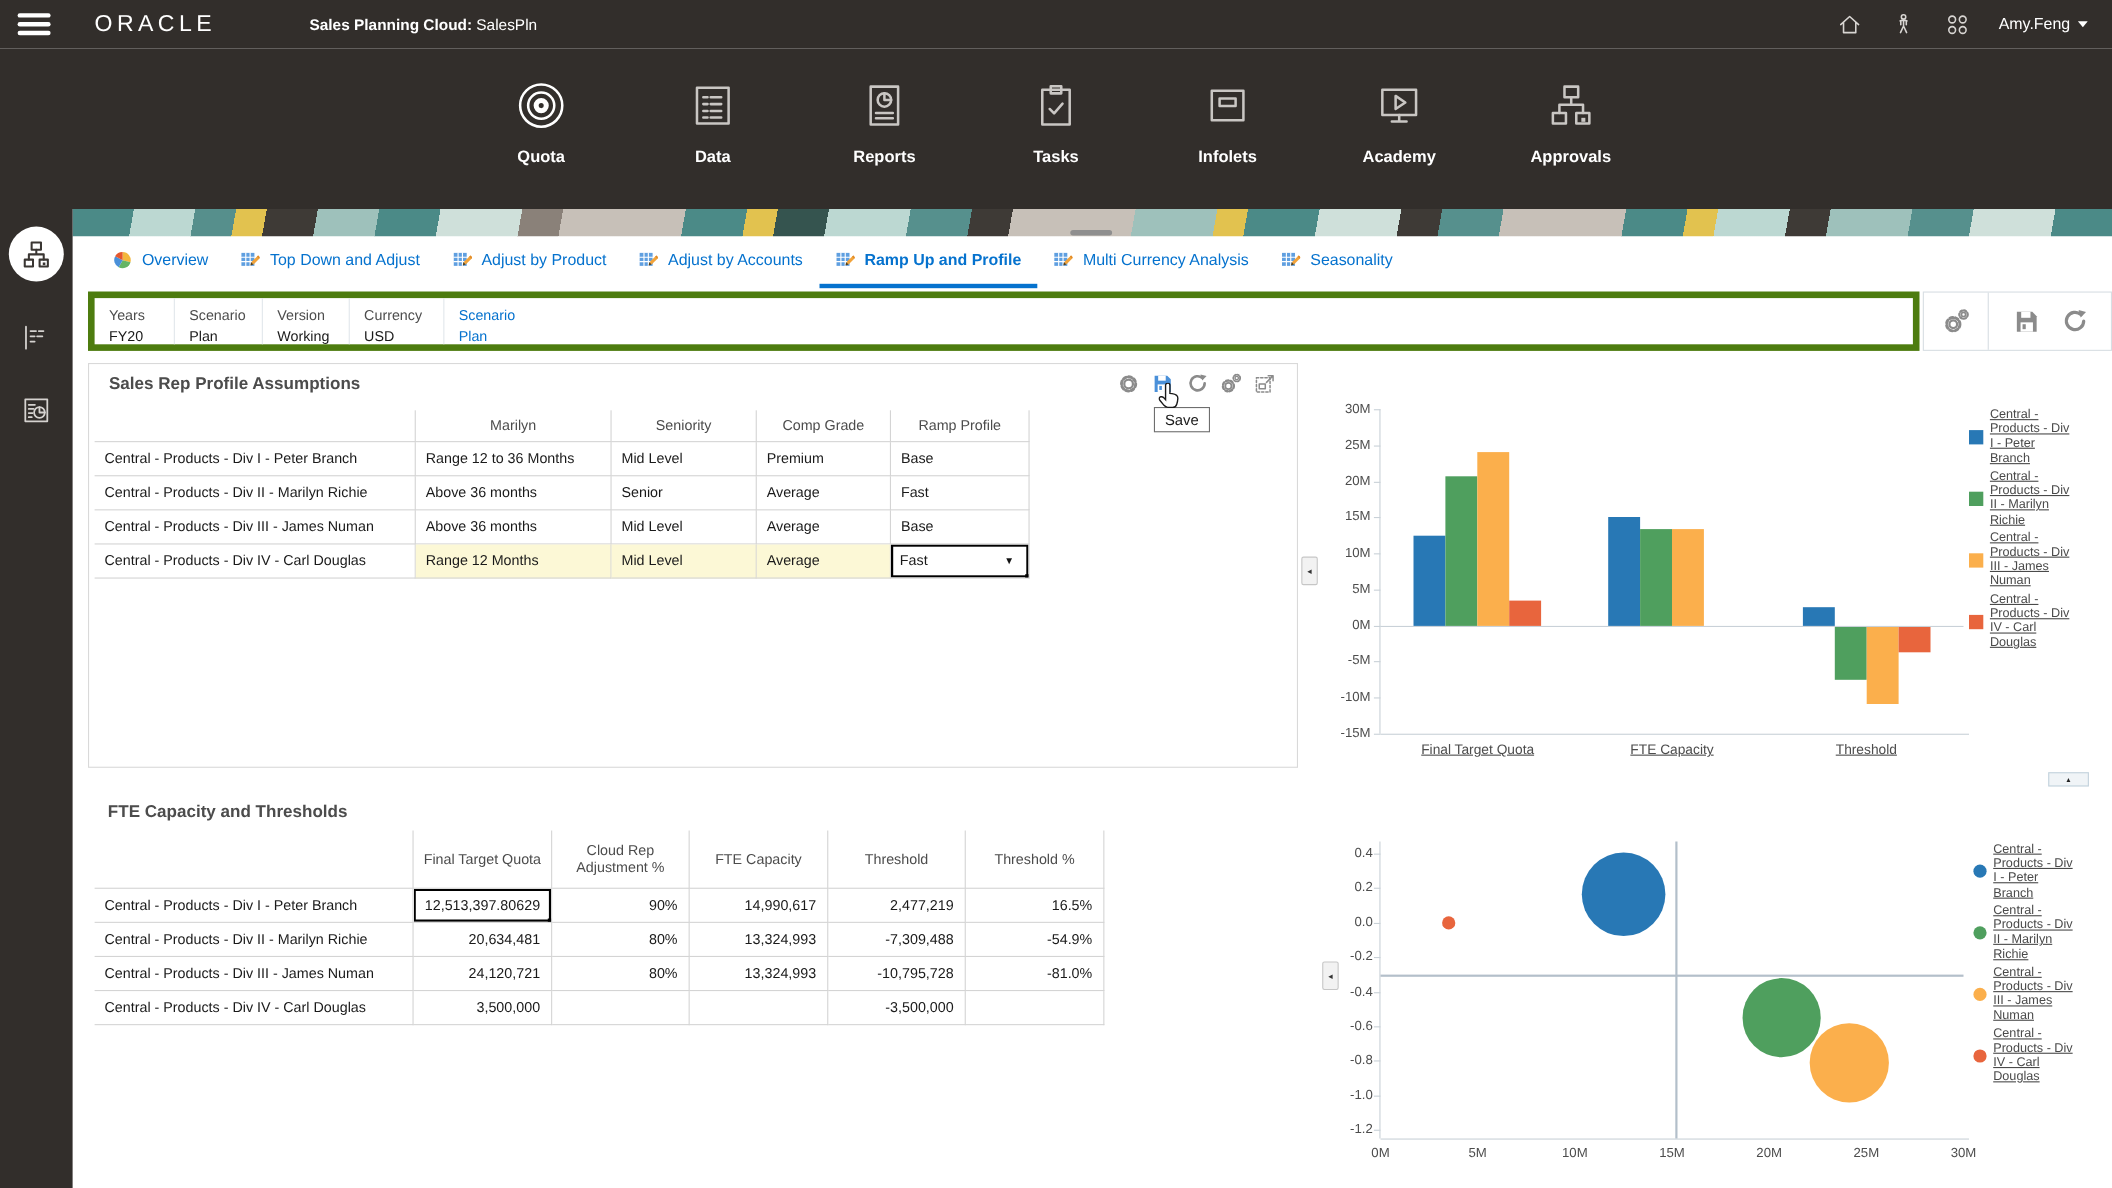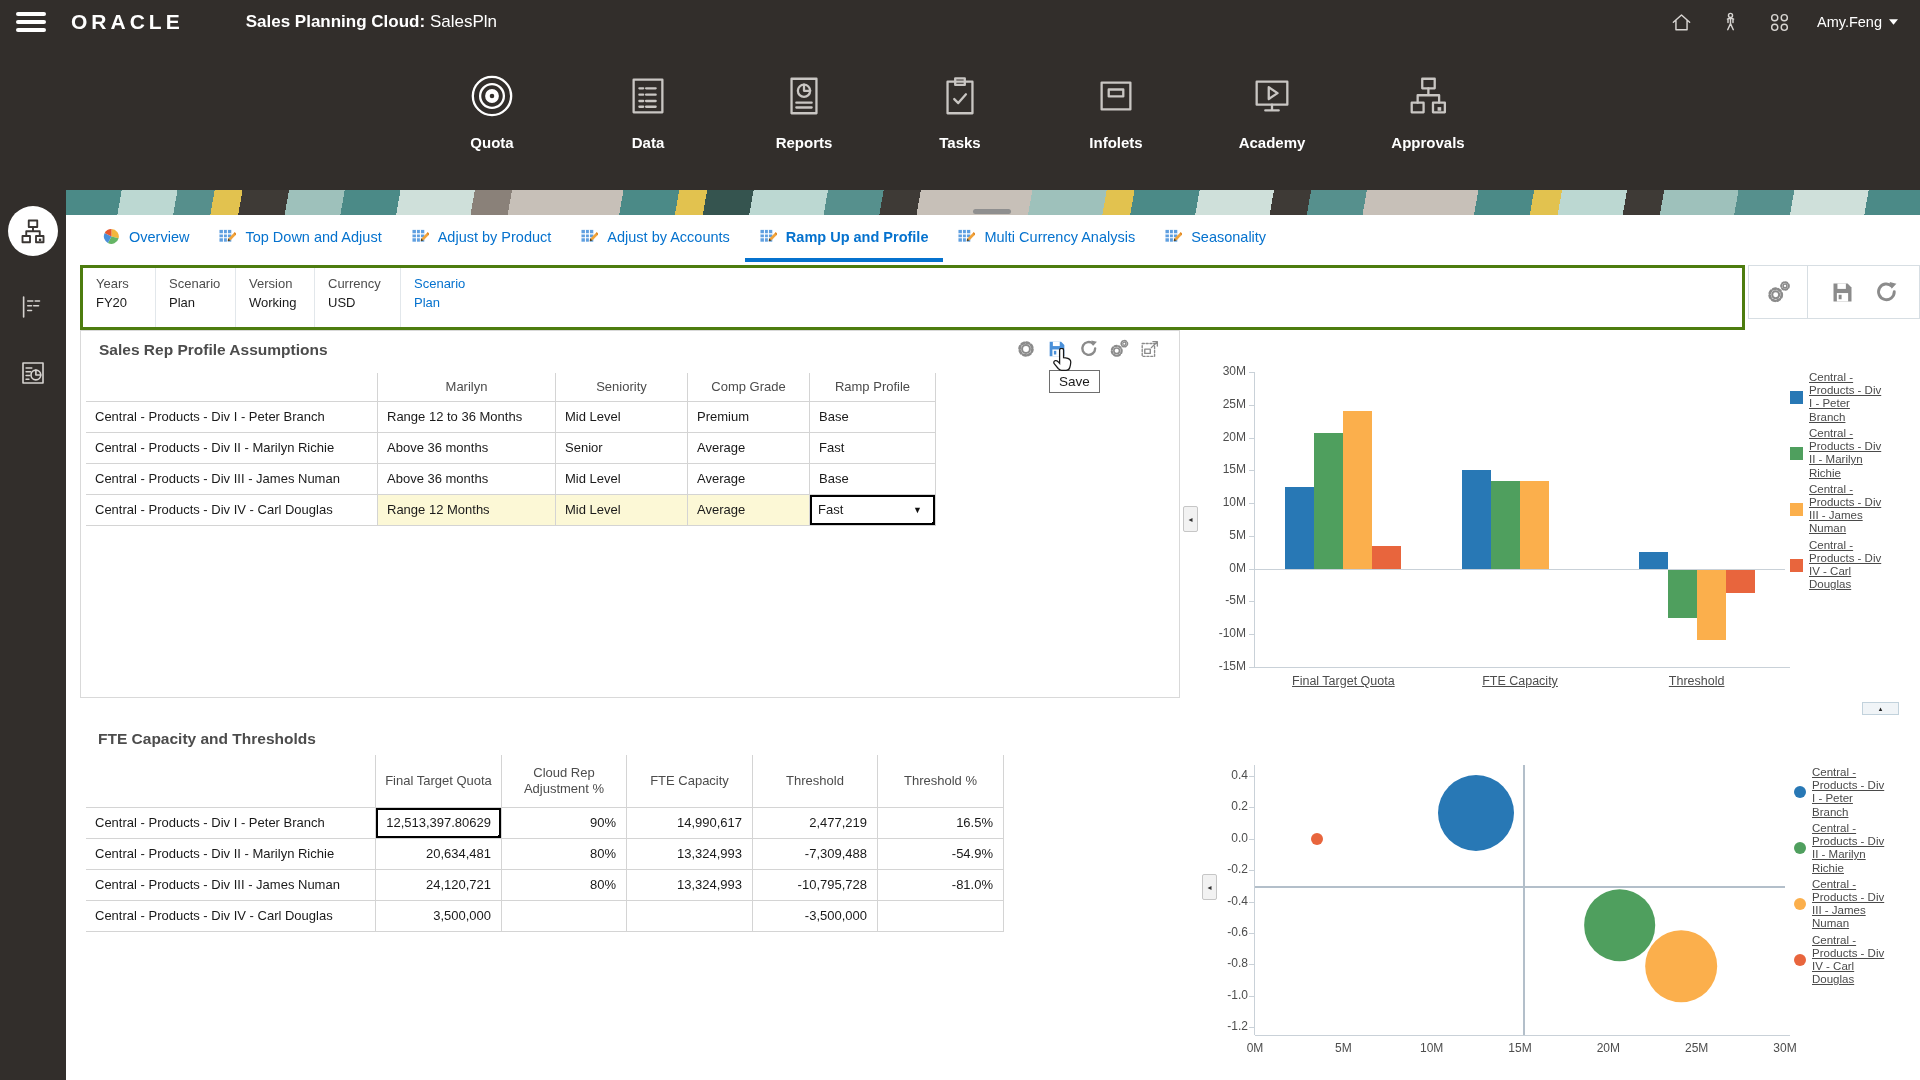--- a/index.html
+++ b/index.html
@@ -3,22 +3,22 @@
 <meta charset="utf-8">
 <style>
   html,body{margin:0;padding:0;background:#fff;}
   #app{position:relative;width:1920px;height:1080px;overflow:hidden;background:#fff;
        font-family:"Liberation Sans",sans-serif;cursor:default;-webkit-font-smoothing:antialiased;}
   .icon svg{fill:none;stroke:currentColor;stroke-width:1.5;stroke-linecap:round;stroke-linejoin:round;display:block;}
   
   .topbar{position:absolute;left:0;top:0;width:1920px;height:44px;background:#322e2b;display:flex;align-items:center;color:#fff;z-index:5;}
   .hamburger{width:30px;height:20px;margin-left:16px;display:flex;flex-direction:column;justify-content:space-between;cursor:pointer;}
   .hamburger div{height:4px;border-radius:2px;background:#fff;}
-  .brand{margin-left:25px;font-size:21px;font-weight:700;letter-spacing:4px;color:#fff;}
-  .app-title{margin-left:62px;font-size:17px;}
+  .brand{margin-left:40px;font-size:21px;font-weight:400;letter-spacing:4px;color:#fff;}
+  .app-title{margin-left:85px;font-size:14px;}
   .app-title b{font-weight:700;}
   .top-right{margin-left:auto;display:flex;align-items:center;gap:26px;margin-right:22px;color:#d8d5d2;}
   .top-right .icon svg{width:23px;height:23px;}
   .user{display:flex;align-items:center;gap:7px;color:#fff;font-size:14.5px;cursor:pointer;}
   .user .caret{width:9px;height:6px;display:inline-block;}
   
   .navrow{position:absolute;left:0;top:44px;width:1920px;height:146px;background:#322e2b;display:flex;justify-content:center;gap:36px;padding-top:29px;box-sizing:border-box;}
   .nav-item{width:120px;display:flex;flex-direction:column;align-items:center;gap:15px;cursor:pointer;}
   .nav-item .icon{color:#c9c6c3;}
   .nav-item .icon.bright{color:#fff;}
@@ -33,21 +33,21 @@
   
   .banner{position:absolute;left:66px;top:190px;width:1854px;height:25px;
     background:linear-gradient(100deg,#4b8a87 0 3%,#bcd8d2 3% 6%,#568f8c 6% 8%,#e2c24f 8% 9.5%,#3e3a36 9.5% 12%,#9ec1bb 12% 15%,#4b8a87 15% 18%,#cfe0da 18% 22%,#8a8179 22% 24%,#c7c0b8 24% 30%,#4b8a87 30% 33%,#e2c24f 33% 34.5%,#35544f 34.5% 37%,#bcd8d2 37% 41%,#56908d 41% 44%,#3e3a36 44% 46%,#c7c0b8 46% 52%,#9ec1bb 52% 56%,#e2c24f 56% 57.5%,#4b8a87 57.5% 61%,#cfe0da 61% 65%,#3e3a36 65% 67%,#56908d 67% 70%,#c7c0b8 70% 76%,#4b8a87 76% 79%,#e2c24f 79% 80.5%,#bcd8d2 80.5% 84%,#3e3a36 84% 86%,#9ec1bb 86% 90%,#56908d 90% 93%,#cfe0da 93% 97%,#4b8a87 97% 100%);}
   .tabdash{position:absolute;left:973px;top:209px;width:38px;height:5px;background:#8f8f8f;border-radius:2.5px;z-index:6;}
   
   .tabbar{position:absolute;left:66px;top:215px;width:1854px;height:47px;background:#fff;display:flex;align-items:stretch;padding-left:22px;box-sizing:border-box;}
   .tab{display:flex;align-items:center;gap:9px;padding:0 15px;font-size:14.5px;color:#0572ce;cursor:pointer;border-bottom:4px solid transparent;white-space:nowrap;}
   .tab.active{font-weight:700;border-bottom-color:#0572ce;}
   .tab .icon svg{width:17px;height:17px;}
   
-  .povbar{position:absolute;left:80px;top:265px;width:1665px;height:65px;border:3px solid #4d7c0f;background:#fff;display:flex;box-sizing:border-box;}
+  .povbar{position:absolute;left:80px;top:265px;width:1665px;height:54px;border:6px solid #4d7c0f;background:#fff;display:flex;box-sizing:border-box;}
   .pov-cell{padding:8px 10px 0 13px;box-sizing:border-box;border-right:1px solid #e2e7eb;}
   .pov-cell:last-child{border-right:none;flex:1;}
   .pov-label{font-size:13px;color:#4d4d4d;margin-bottom:4px;}
   .pov-value{font-size:13px;color:#1a1a1a;white-space:nowrap;}
   .pov-cell.link .pov-label,.pov-cell.link .pov-value{color:#0572ce;cursor:pointer;}
   .povtools{position:absolute;left:1748px;top:265px;width:172px;height:54px;border:1px solid #d7dee3;background:#fff;display:flex;box-sizing:border-box;}
   .povtools .seg1{width:58px;border-right:1px solid #d7dee3;display:flex;align-items:center;justify-content:center;color:#8b8b8b;}
   .povtools .seg2{flex:1;display:flex;align-items:center;justify-content:center;gap:16px;color:#8b8b8b;}
   .povtools .icon{cursor:pointer;}
   .povtools .icon svg{width:27px;height:27px;}

